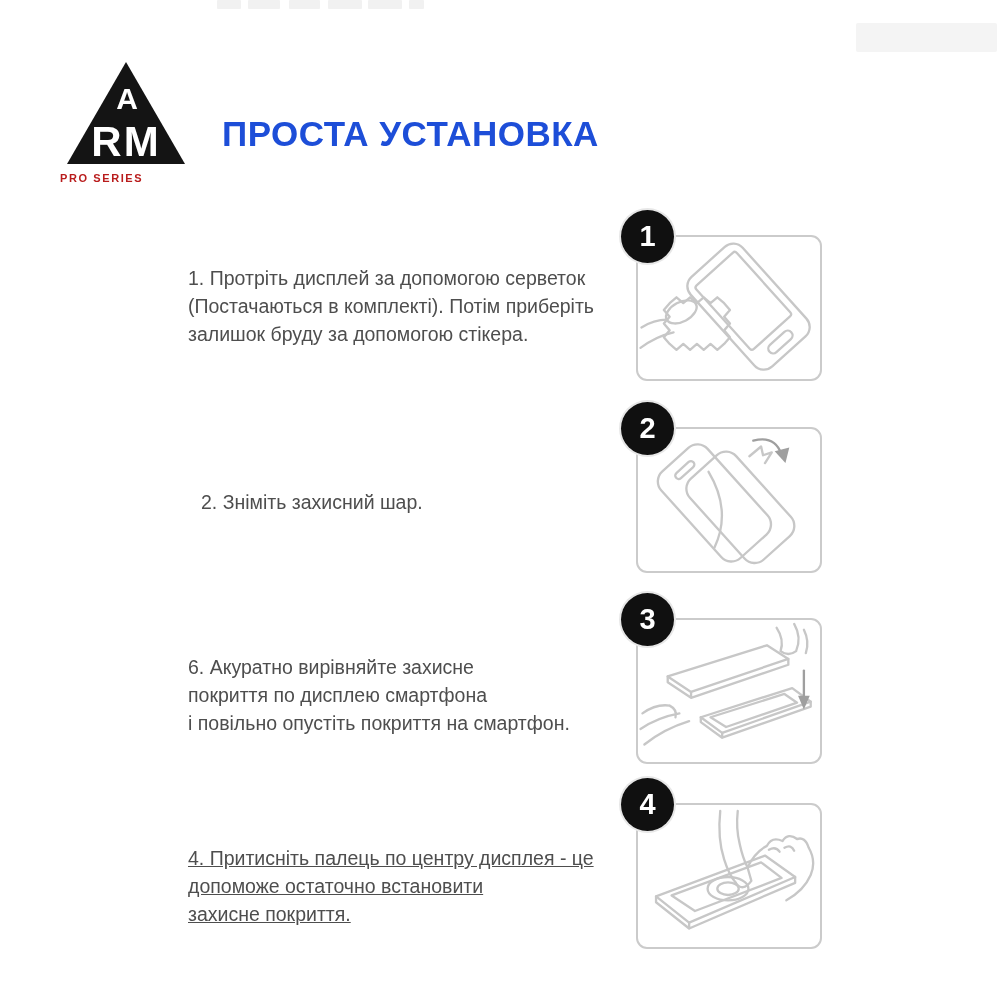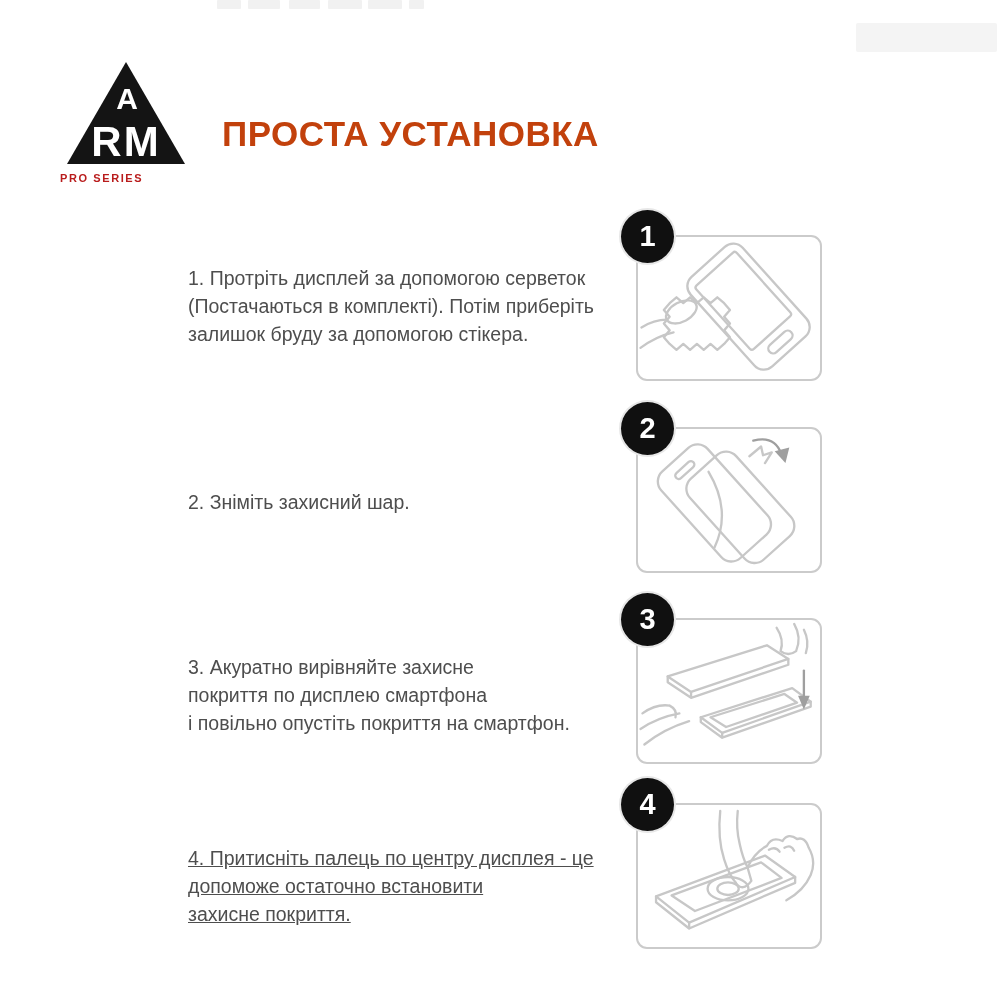--- a/index.html
+++ b/index.html
@@ -20,29 +20,29 @@
     letter-spacing:1.6px;color:#b91c1c;white-space:nowrap;
   }
   .tri{fill:#141414;}
   .la,.lrm{fill:#ffffff;font-weight:bold;text-anchor:middle;font-family:"Liberation Sans",sans-serif;}
   .la{font-size:30px;}
   .lrm{font-size:42px;letter-spacing:2px;}
 
   
   .title{
     position:absolute;left:222px;top:114px;margin:0;
-    font-size:35px;font-weight:bold;color:#c2410c;letter-spacing:.5px;white-space:nowrap;
+    font-size:35px;font-weight:bold;color:#1d4ed8;letter-spacing:.5px;white-space:nowrap;
   }
 
   
   .step-text{
     position:absolute;left:188px;width:440px;
     font-size:19.5px;line-height:28px;color:#4e4e4e;white-space:pre-line;
   }
-  .s1{top:264px;} .s2{top:488px;} .s3{top:653px;} .s4{top:844px;text-decoration:underline;}
+  .s1{top:264px;} .s2{top:488px;margin-left:13px;} .s3{top:653px;} .s4{top:844px;text-decoration:underline;}
 
   
   .frame{
     position:absolute;left:636px;width:186px;height:146px;
     border:2px solid #cbcbcb;border-radius:11px;background:#fff;box-sizing:border-box;
   }
   .f1{top:235px;} .f2{top:427px;} .f3{top:618px;} .f4{top:803px;}
   .frame svg{display:block;width:182px;height:142px;}
 
   
@@ -121,21 +121,21 @@
           <rect x="74" y="24" width="64" height="112" rx="14"></rect>
         </g>
         <path d="M72,44 Q96,84 78,122"></path>
         <path d="M114,28 l12,-10 2,9 9,-3 -7,11"></path>
       </g>
       <path class="ar" d="M118,12 Q140,6 147,26"></path>
       <polygon class="arf" points="140,23 151,35 155,19"></polygon>
     </svg>
   </div>
 
-  <div class="step-text s3">3. Акуратно вирівняйте захисне
+  <div class="step-text s3">6. Акуратно вирівняйте захисне
 покриття по дисплею смартфона
 і повільно опустіть покриття на смартфон.</div>
   <div class="badge b3">
     <span>3</span>
   </div>
   <div class="frame f3">
     <svg viewBox="0 0 186 146">
       <g class="ln">
         <path d="M30,58 L132,26 L154,40 L54,74 Z"></path>
         <path d="M30,58 l0,6 L54,80 l0,-6 M154,40 l0,6 L54,80"></path>

